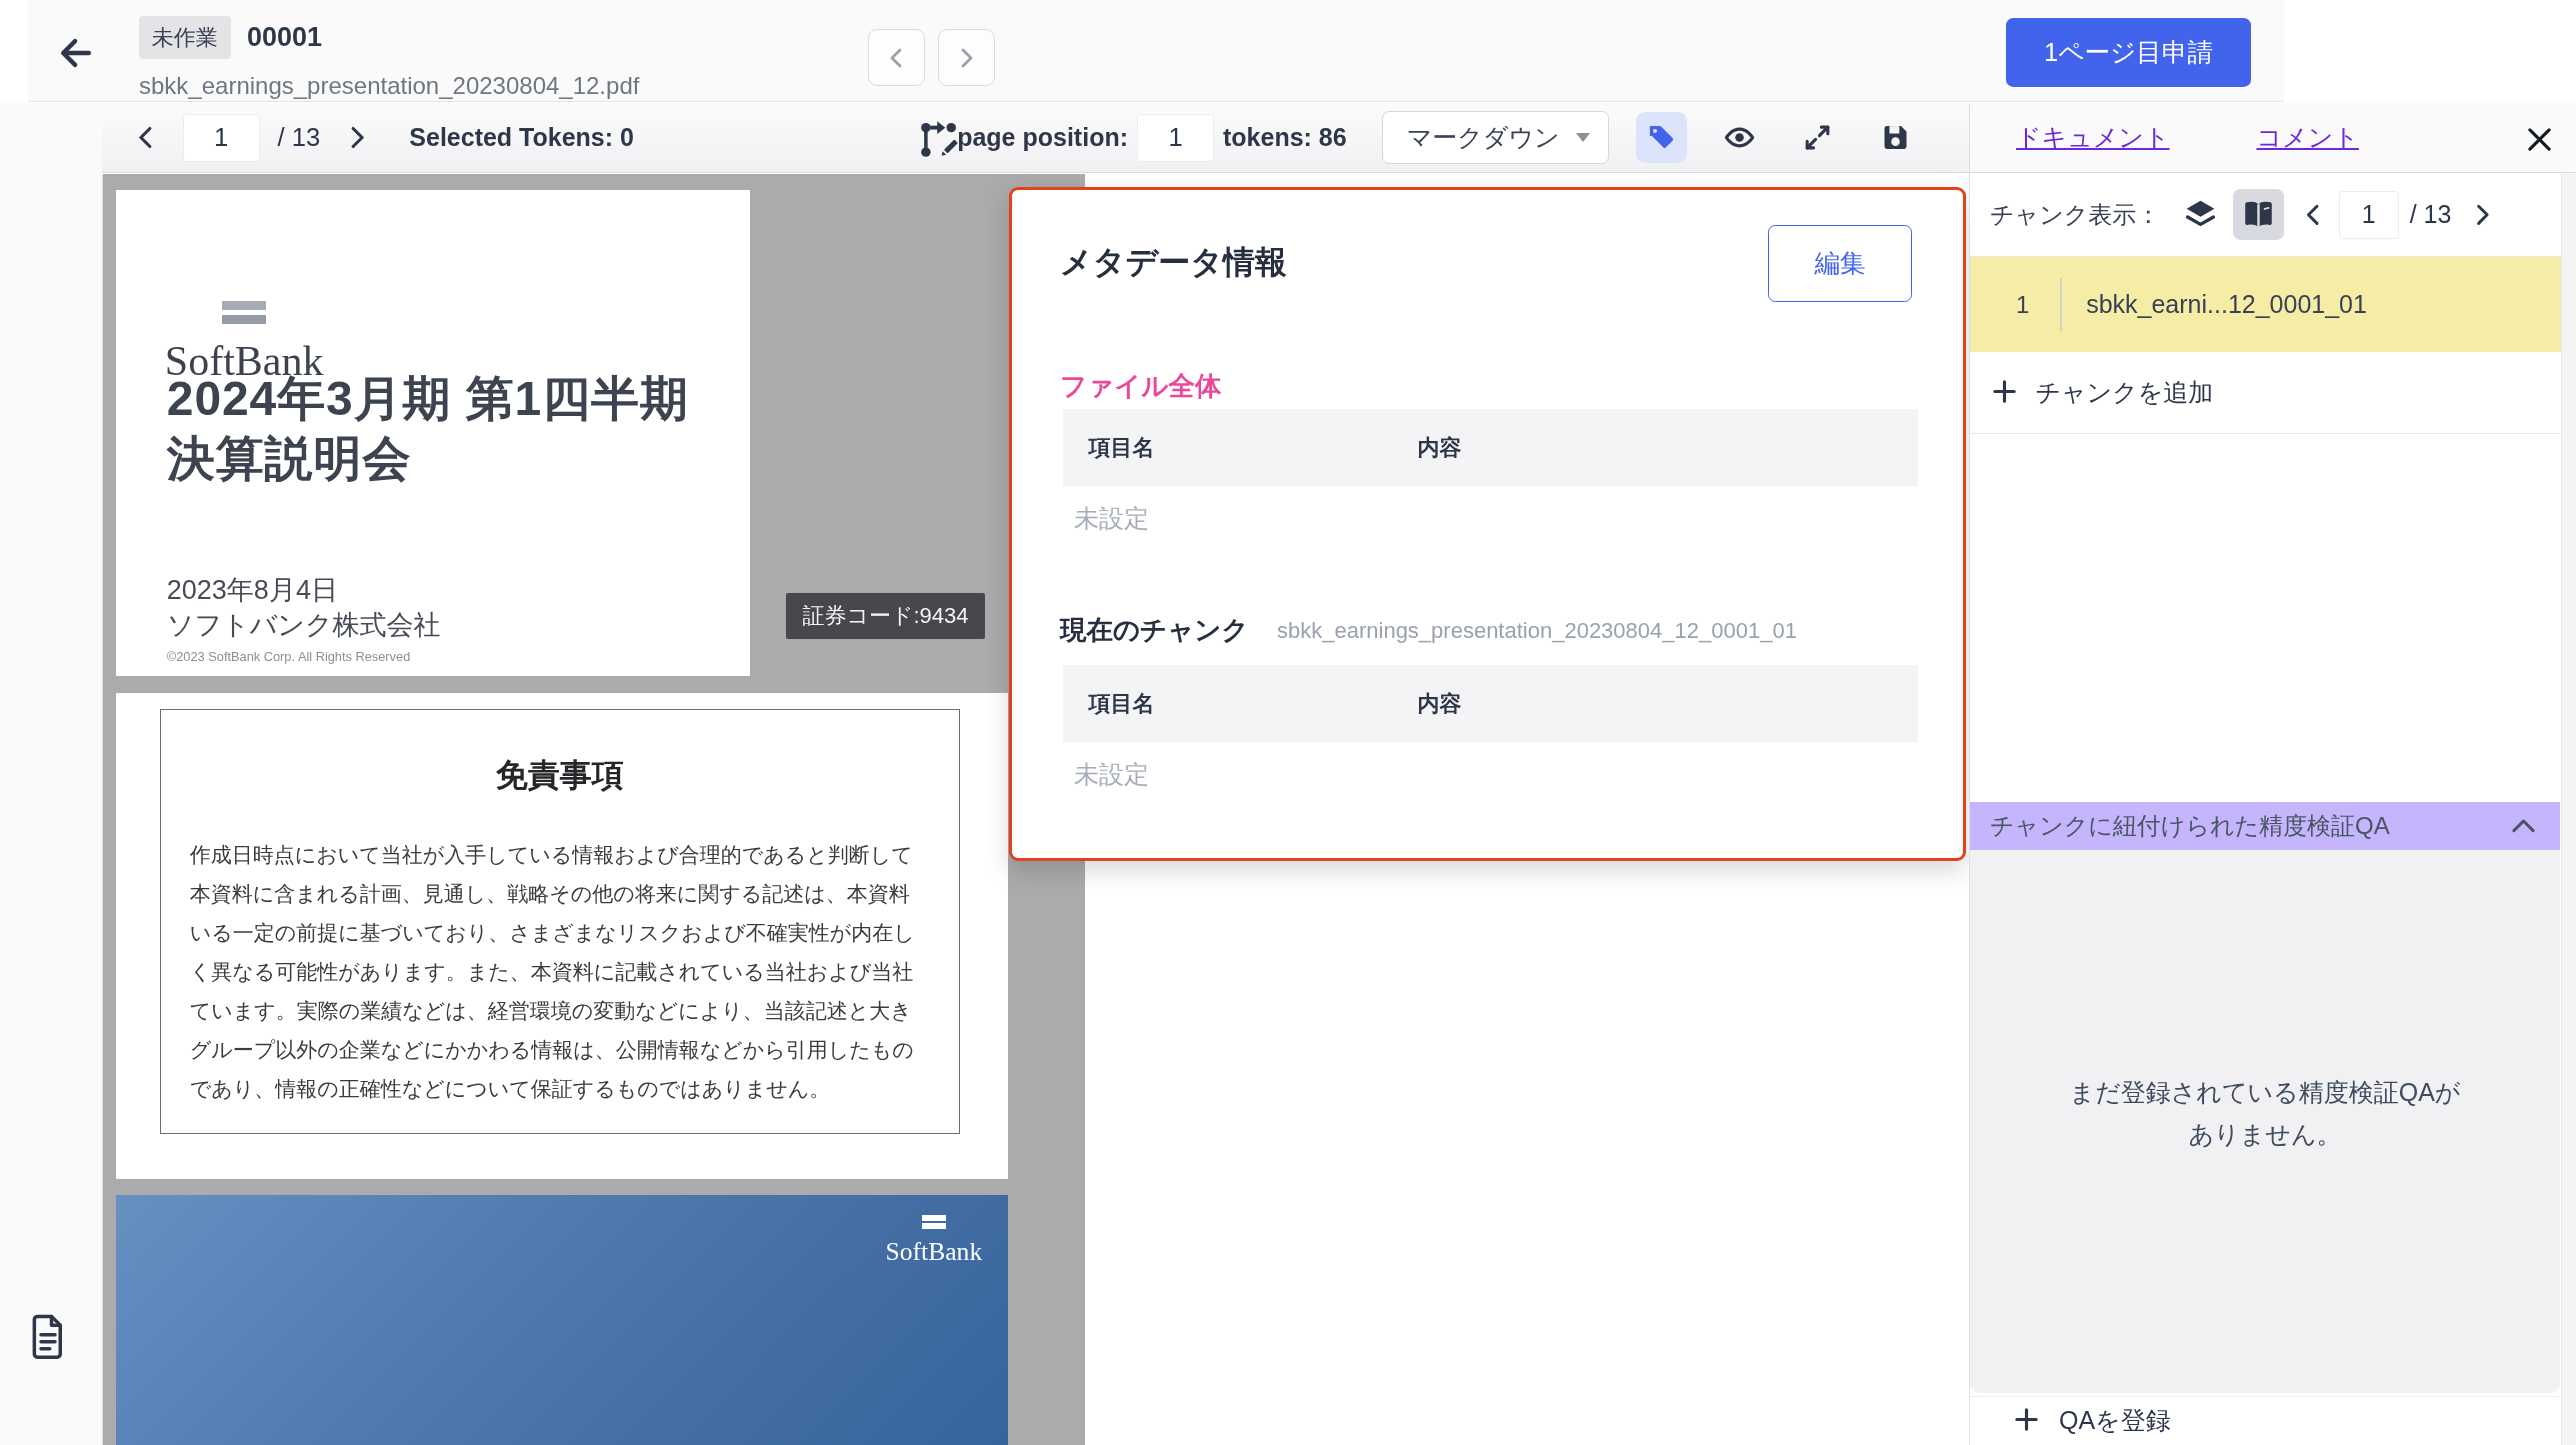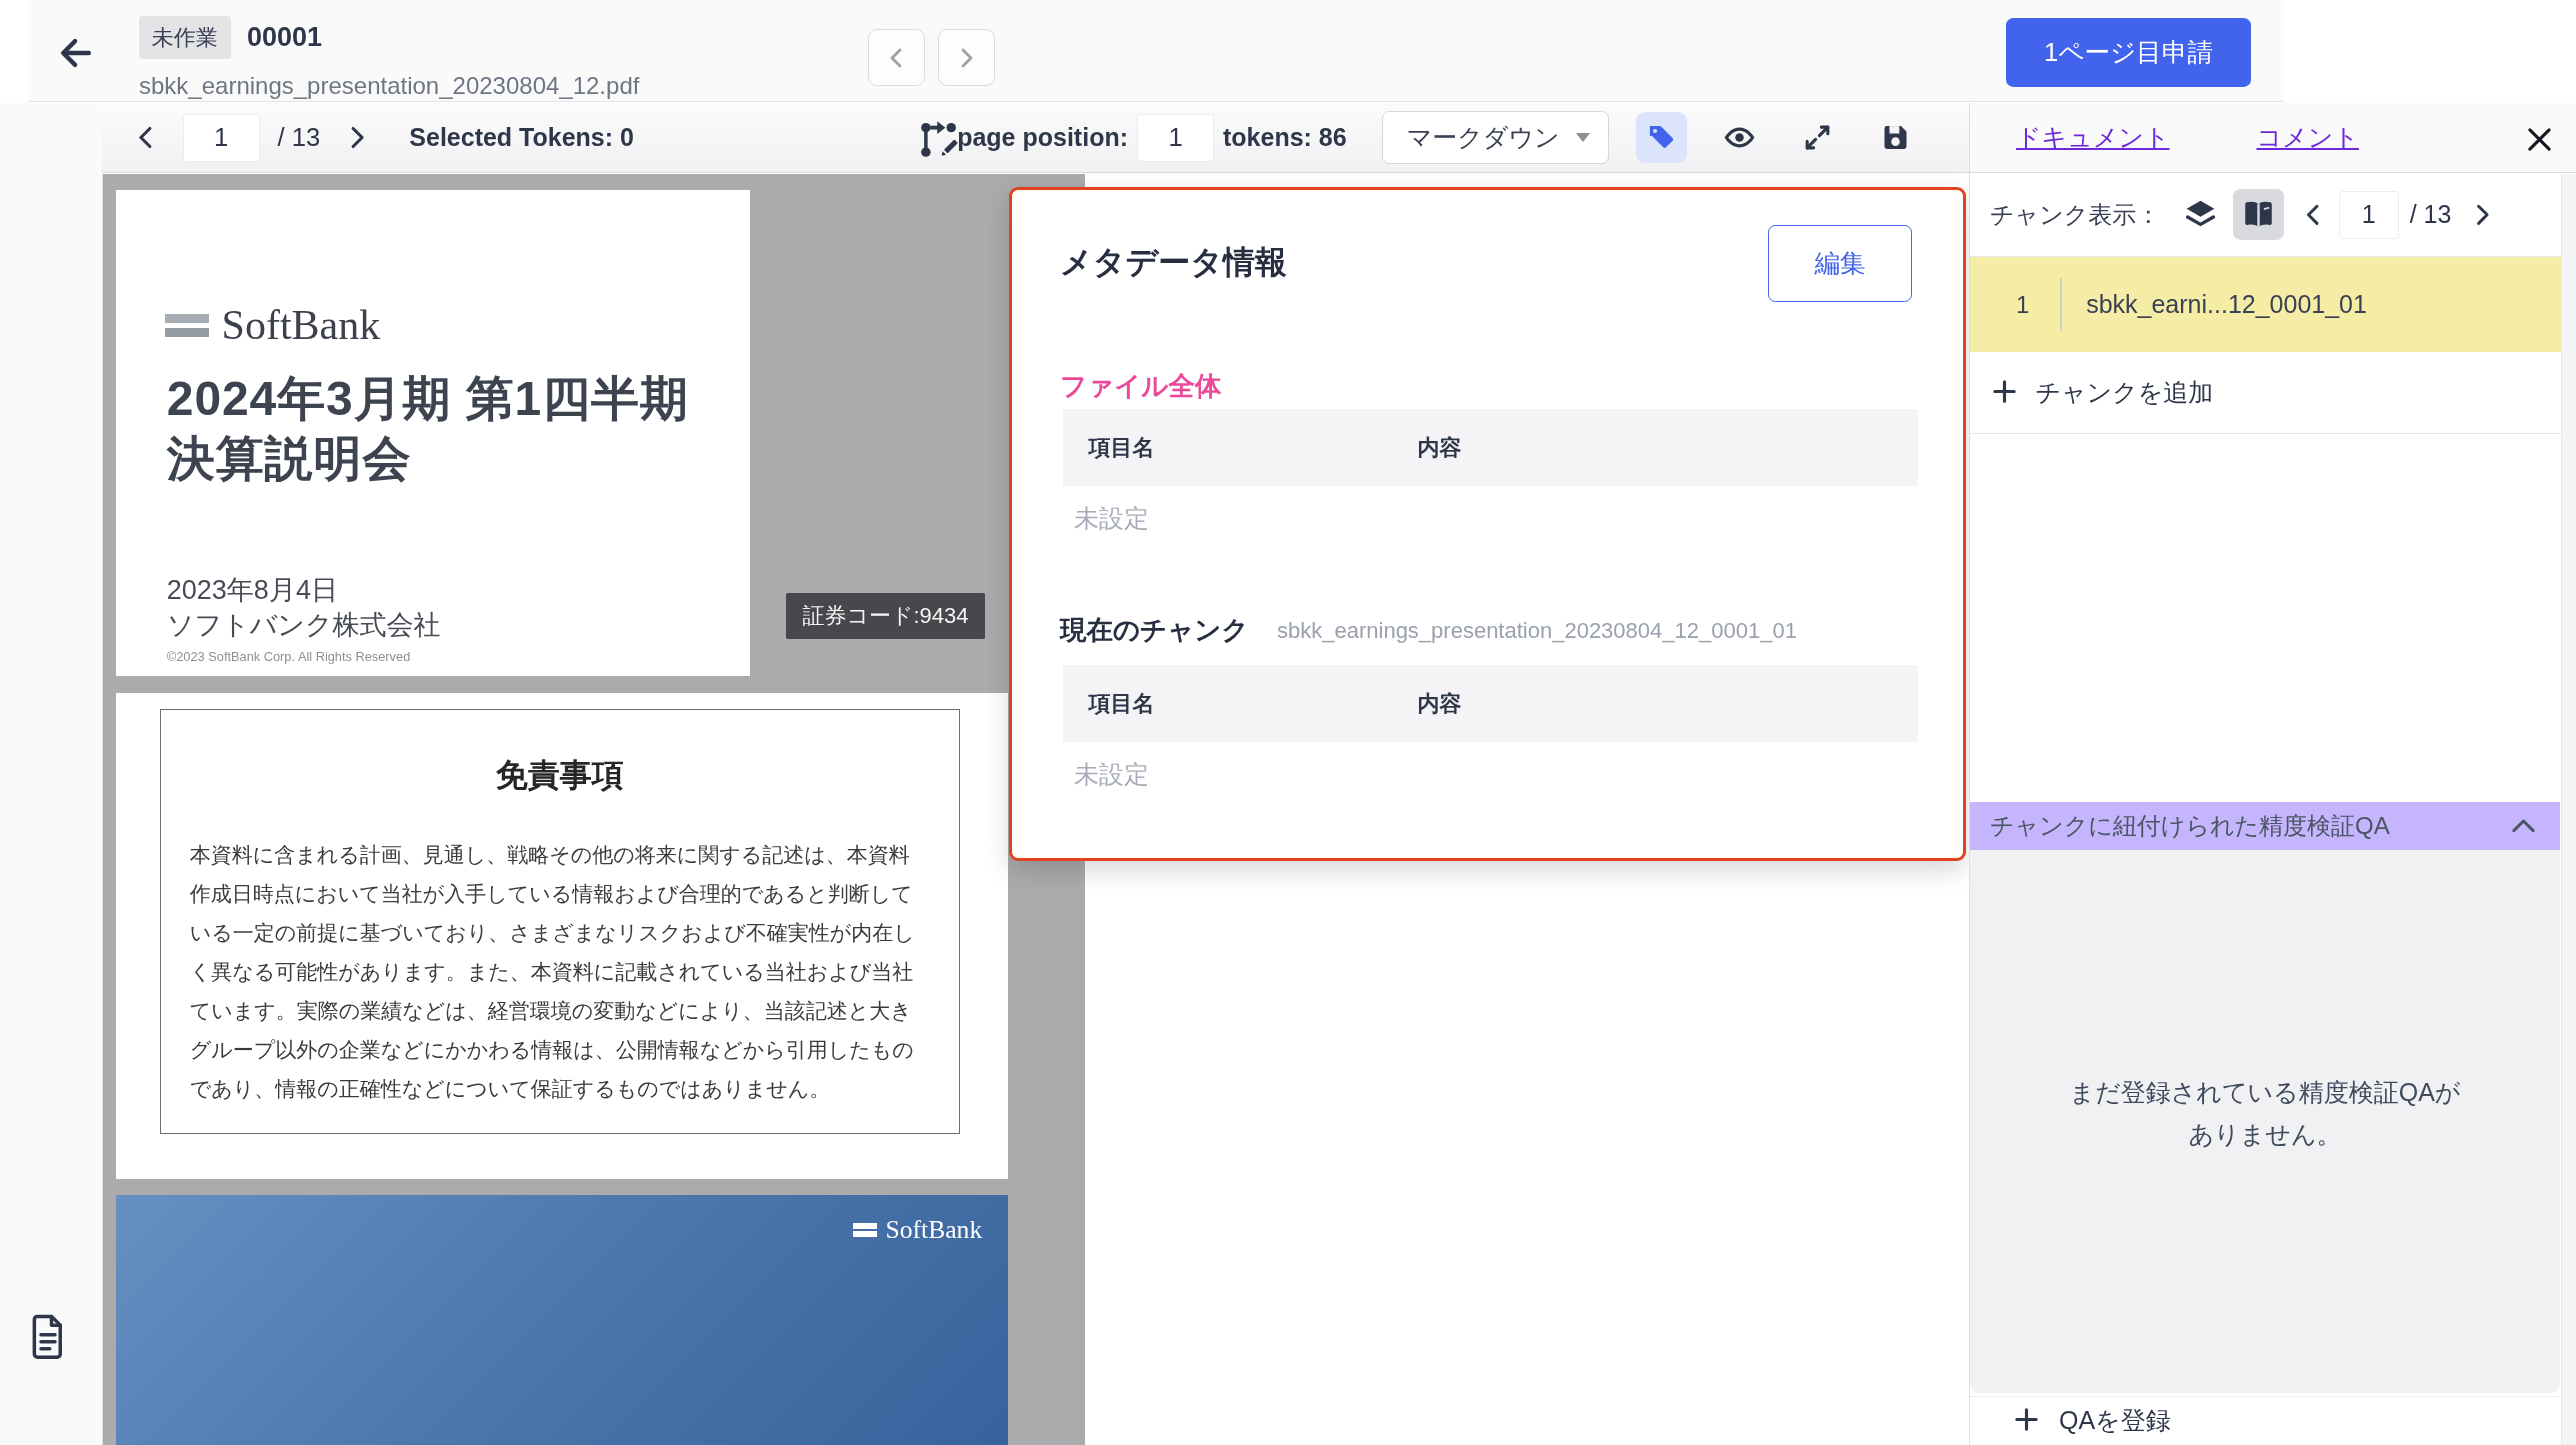--- a/index.html
+++ b/index.html
@@ -36,21 +36,21 @@
   .tb-right .tb-input { margin:0 9px; }
   .dropdown { margin-left:35px; height:53px; background:#fff; border:0.9px solid #D5D5DA; border-radius:7.3px; padding:0 18px 0 24px; display:flex; align-items:center; gap:16.4px; cursor:pointer; }
   .dropdown-label { font-size:25px; color:#3A4154; }
   .caret { width:0; height:0; border-left:7.3px solid transparent; border-right:7.3px solid transparent; border-top:9px solid #8A8F99; }
   .icon-btn { margin-left:27px; width:51px; height:51px; display:flex; align-items:center; justify-content:center; border-radius:9px; cursor:pointer; }
   .icon-btn.active { background:#DCE4FB; }
 
   
   .canvas { position:absolute; left:102px; top:174px; width:983px; height:1272px; background:#ABABAE; border-left:0.9px solid #E0E0E3; overflow:hidden; }
   .page1-white { position:absolute; left:12.8px; top:16.4px; width:634px; height:486px; background:#fff; }
-  .sb-logo { position:absolute; display:flex; align-items:center; gap:12.8px; }
+  .sb-logo { position:absolute; display:flex; align-items:center; gap:12.8px;flex-direction:column; }
   .sb-bars span { display:block; width:44px; height:9px; }
   .sb-bars span + span { margin-top:4.6px; }
   .p1-logo { left:49px; top:111px; }
   .p1-logo .sb-bars span:first-child { background:#A6ACB4; }
   .p1-logo .sb-bars span:last-child { background:#959CA5; }
   .sb-word { font-family:"Liberation Serif","DejaVu Serif",serif; font-size:42px; color:#3C414B; }
   .p1-title { position:absolute; left:51px; top:179px; font-size:48px; line-height:60px; font-weight:700; color:#3E4350; letter-spacing:0.9px; }
   .p1-date { position:absolute; left:51px; top:382px; font-size:27px; color:#464B55; }
   .p1-company { position:absolute; left:51px; top:417px; font-size:27px; color:#464B55; }
   .p1-copy { position:absolute; left:51px; top:459px; font-size:12.8px; color:#8A8F96; }
@@ -249,22 +249,22 @@
       <div class="p1-date">2023年8月4日</div>
       <div class="p1-company">ソフトバンク株式会社</div>
       <div class="p1-copy">©2023 SoftBank Corp. All Rights Reserved</div>
     </div>
     <div class="stock-badge">証券コード:9434</div>
 
     <div class="page2">
       <div class="p2-box">
         <div class="p2-title">免責事項</div>
         <div class="p2-body">
+          <div>作成日時点において当社が入手している情報および合理的であると判断して</div>
           <div>本資料に含まれる計画、見通し、戦略その他の将来に関する記述は、本資料</div>
-          <div>作成日時点において当社が入手している情報および合理的であると判断して</div>
           <div>いる一定の前提に基づいており、さまざまなリスクおよび不確実性が内在し</div>
           <div>く異なる可能性があります。また、本資料に記載されている当社および当社</div>
           <div>ています。実際の業績などは、経営環境の変動などにより、当該記述と大き</div>
           <div>グループ以外の企業などにかかわる情報は、公開情報などから引用したもの</div>
           <div>であり、情報の正確性などについて保証するものではありません。</div>
         </div>
       </div>
     </div>
 
     <div class="page3">

